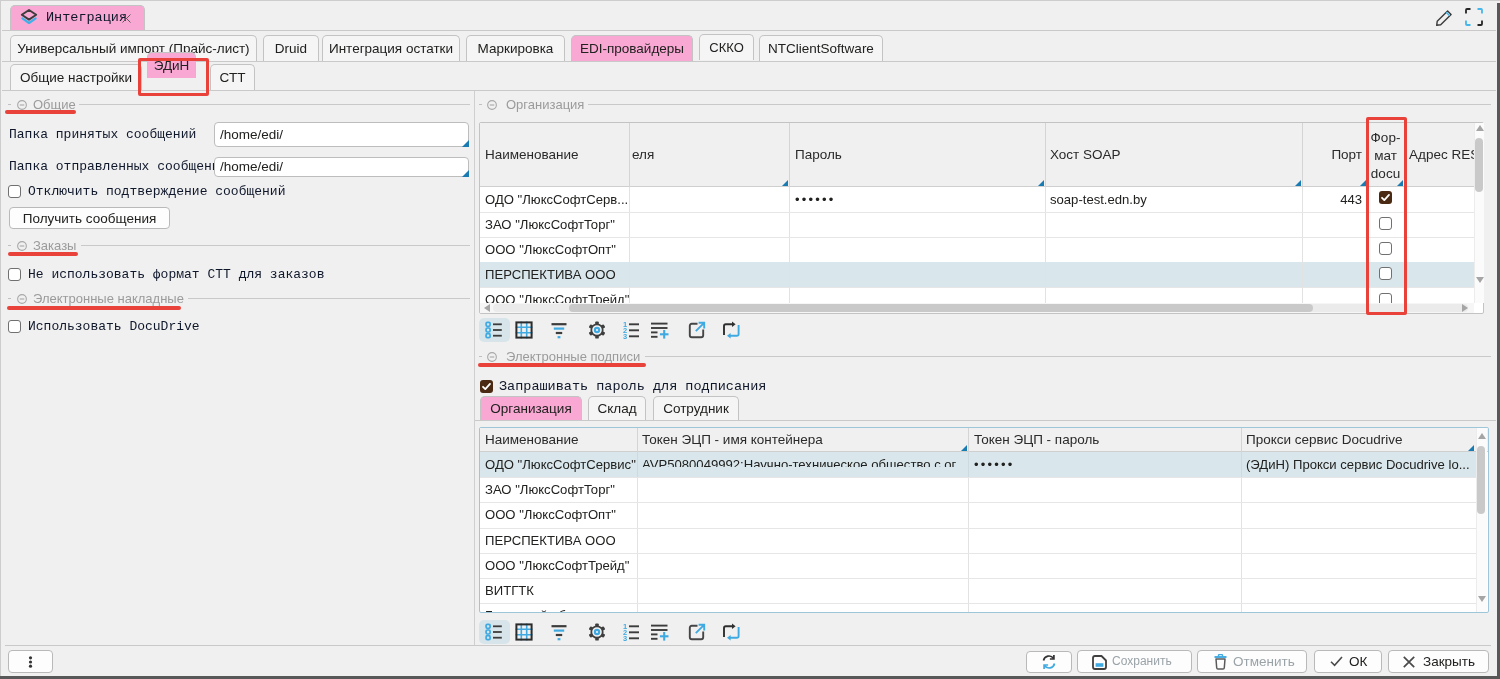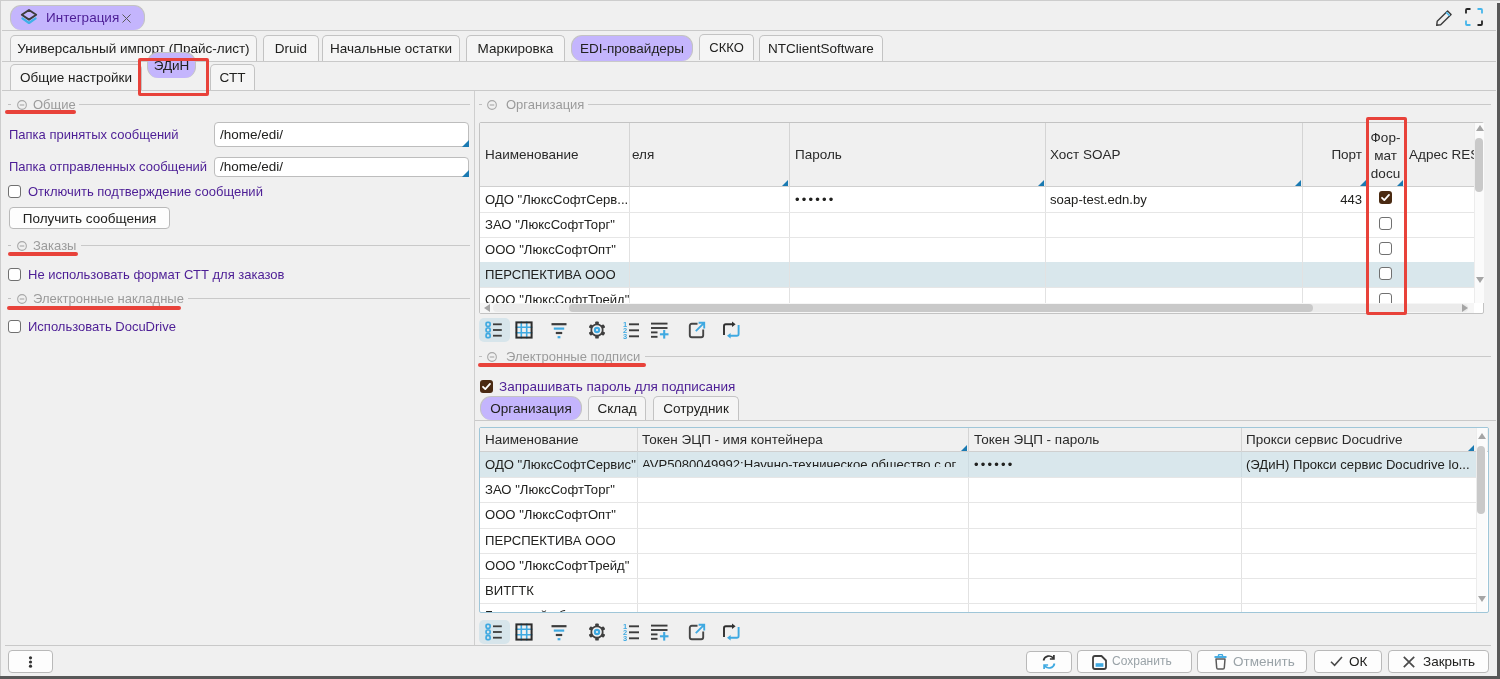--- a/index.html
+++ b/index.html
@@ -1,22 +1,22 @@
 <!DOCTYPE html>
 <html><head><meta charset="utf-8"><style>
 * { margin:0; padding:0; box-sizing:border-box; }
 html,body { width:1500px; height:679px; overflow:hidden; }
 body { position:relative; background:#f0f0f0; font-family:"Liberation Sans",sans-serif; font-size:13.5px; color:#21211f; }
 .abs { position:absolute; }
 .tab { position:absolute; background:#f5f5f5; border:1px solid #c3c3c3; border-bottom:none; border-radius:5px 5px 0 0; text-align:center; color:#21211f; }
-.tab.sel { background:#c4b5fd;border-radius:11px; }
+.tab.sel { background:#f9a8d4; }
 .hline { position:absolute; height:1px; background:#c9c9c9; }
 .redline { position:absolute; height:3.5px; background:#e8423a; border-radius:2px; }
 .cb { position:absolute; width:13px; height:13px; background:#fff; border:1.5px solid #707070; border-radius:3px; }
-.lbl { position:absolute; font-size:13px; color:#4c1d95; white-space:nowrap; }
+.lbl { position:absolute; font-size:13px; color:#0f172a; white-space:nowrap;font-family:Liberation Mono, monospace; }
 .glbl { position:absolute; font-size:13px; color:#9b9b9b; white-space:nowrap; }
 .input { position:absolute; background:#fff; border:1px solid #bdbdbd; border-radius:4px; font-size:13.5px; color:#21211f; padding-left:5px; overflow:hidden; }
 .btn { position:absolute; background:#fdfdfd; border:1px solid #b9b9b9; border-radius:4px; text-align:center; font-size:13.5px; color:#21211f; }
 .sort { position:absolute; width:0; height:0; border-left:6px solid transparent; border-bottom:6px solid #1a7ab2; }
 .redbox { position:absolute; border:3px solid #e8423a; border-radius:2px; }
 .hdrcell { position:absolute; font-size:13.5px; color:#2a2a2a; white-space:nowrap; overflow:hidden; }
 .cell { position:absolute; font-size:13.1px; color:#21211f; white-space:nowrap; overflow:hidden; }
 .icbg { position:absolute; width:31px; height:24px; background:#d7e5eb; border-radius:5px; }
 svg { position:absolute; overflow:visible; }
 </style></head><body>
@@ -43,21 +43,21 @@
 <g fill="none" stroke-width="1.8">
 <path d="M1 5.5 V2 Q1 1 2 1 H5.5" stroke="#262626"></path>
 <path d="M12.5 1 H16 Q17 1 17 2 V5.5" stroke="#45b5ea"></path>
 <path d="M1 12.5 V16 Q1 17 2 17 H5.5" stroke="#45b5ea"></path>
 <path d="M12.5 17 H16 Q17 17 17 16 V12.5" stroke="#262626"></path>
 </g>
   </svg>
 <div class="hline" style="left:2px;top:61px;width:1494px"></div>
 <div class="tab" style="left:10px;top:35px;width:247px;height:26px;line-height:25px;font-size:13.5px">Универсальный импорт (Прайс-лист)</div>
 <div class="tab" style="left:263px;top:35px;width:56px;height:26px;line-height:25px;font-size:13.5px">Druid</div>
-<div class="tab" style="left:322px;top:35px;width:138px;height:26px;line-height:25px;font-size:13.5px">Начальные остатки</div>
+<div class="tab" style="left:322px;top:35px;width:138px;height:26px;line-height:25px;font-size:13.5px">Интеграция остатки</div>
 <div class="tab" style="left:466px;top:35px;width:99px;height:26px;line-height:25px;font-size:13.5px">Маркировка</div>
 <div class="tab sel" style="left:571px;top:35px;width:122px;height:26px;line-height:25px;font-size:13.5px">EDI-провайдеры</div>
 <div class="tab" style="left:699px;top:34px;width:55px;height:26px;line-height:25px;font-size:13px">СККО</div>
 <div class="tab" style="left:759px;top:35px;width:124px;height:26px;line-height:25px;font-size:13.5px">NTClientSoftware</div>
 <div class="hline" style="left:2px;top:90px;width:1494px"></div>
 <div class="tab" style="left:10px;top:64px;width:132px;height:26px;line-height:25px;font-size:13.5px">Общие настройки</div>
 <div class="tab sel" style="left:147px;top:52px;width:49px;height:26px;line-height:25px;font-size:13.5px">ЭДиН</div>
 <div class="tab" style="left:210px;top:64px;width:45px;height:26px;line-height:25px;font-size:13.5px">СТТ</div>
 <div class="redbox" style="left:138px;top:58px;width:71px;height:38px"></div>
 <div class="abs" style="left:8px;top:104px;width:3px;height:1px;background:#c0c0c0"></div>

